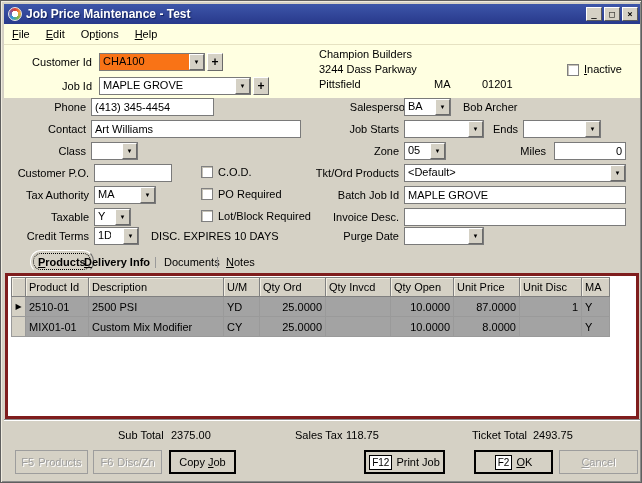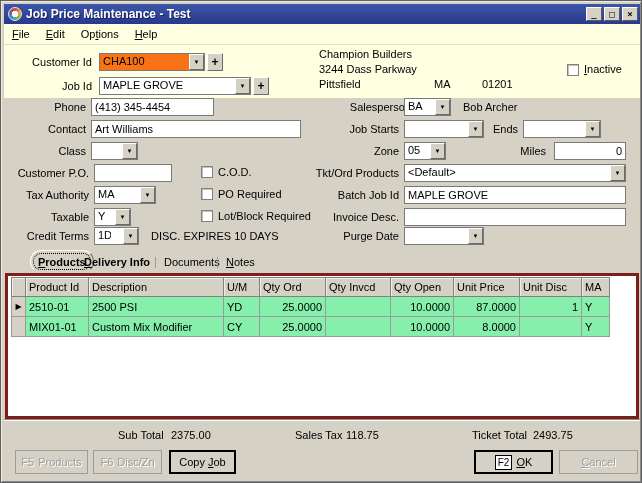--- a/index.html
+++ b/index.html
@@ -56,21 +56,21 @@
     outline:1px dotted #000; outline-offset:-4px; }
   .tab.b { font-weight:bold; }
   .tab-sep { position:absolute; top:8px; width:1px; height:11px; background:#9a9a9a; }
   
   .content { position:absolute; left:4px; top:272px; width:634px; height:146px;
     background:#fff; border:3px solid #7f1d1d; }
   table.grid { position:absolute; left:3px; top:1px; border-collapse:collapse;
     font:11px "Liberation Sans", sans-serif; }
   table.grid th { background:#D5D1C5; font-weight:normal; text-align:left; padding:2px 3px;
     border:1px solid #808080; box-shadow: inset 1px 1px 0 #f2eee2; height:19px; }
-  table.grid td { background:#86efac; border:1px solid #9a9a9a; padding:2px 3px; height:20px;
+  table.grid td { background:#a3a3a3; border:1px solid #9a9a9a; padding:2px 3px; height:20px;
     white-space:nowrap; overflow:hidden; }
   table.grid td.num { text-align:right; }
   table.grid td.sel { background:#D5D1C5; text-align:center; font-size:8px; padding:2px 1px; }
   
   .bottom { position:absolute; left:3px; top:419px; width:636px; height:61px;
     background:#D5D1C5; border-top:1px solid #fff; box-shadow:0 -1px 0 #8a8a8a; }
   .tot-lbl { position:absolute; top:8px; }
   .tot-val { position:absolute; top:8px; font-weight:normal; }
   .btn { position:absolute; top:29px; height:24px; background:#D5D1C5; border:2px solid #000;
     display:flex; align-items:center; justify-content:center; gap:4px;
@@ -288,20 +288,24 @@
       <span>F5</span>
         <span>Products</span>
     </button>
     <button class="btn disabled" style="left:89px;width:69px;">
       <span>F6</span>
         <span>Disc/Zn</span>
     </button>
     <button class="btn" style="left:165px;width:67px;">
       <span><span>Copy </span><span class="ak">J</span><span>ob</span></span>
     </button>
+    <button class="btn" style="left:360px;width:81px;">
+      <span class="key-badge">F12</span>
+      <span>Print Job</span>
+    </button>
     <button class="btn" style="left:470px;width:79px;">
       <span class="key-badge">F2</span>
       <span><span class="ak">O</span><span>K</span></span>
     </button>
     <button class="btn disabled" style="left:555px;width:79px;">
       <span><span class="ak">C</span><span>ancel</span></span>
     </button>
   </div>
 
 </div>

